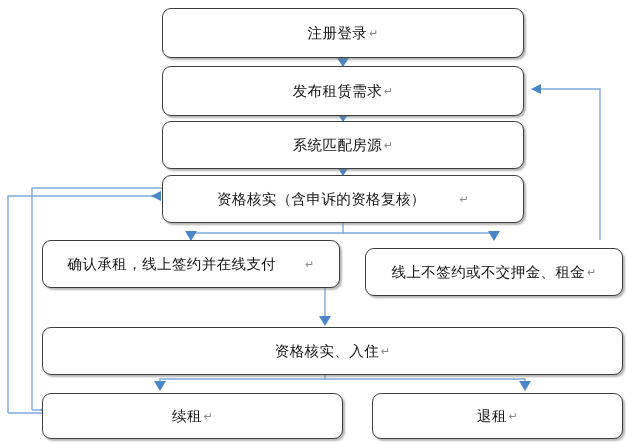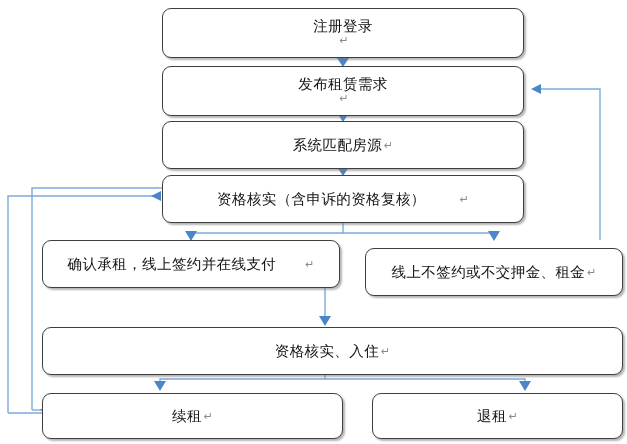--- a/index.html
+++ b/index.html
@@ -117,26 +117,26 @@
         <path d="M 8 413 L 8 196 L 153 196"></path>
         <polygon points="151,196 161,191 161,201" fill="#4a86c8" stroke="none"></polygon>
         <path d="M 8 413 L 110 413"></path>
         <path d="M 32 410 L 42 410"></path>
         <polygon points="40,410 50,405 50,415" fill="#4a86c8" stroke="none"></polygon>
       </g>
 
     </g>
   </svg>
 
-  <div class="node-box" style="left:162px; top:8px; width:362px; height:50px;flex-direction:column;">
+  <div class="node-box" style="left:162px; top:8px; width:362px; height:50px;">
     <span class="node-label">注册登录</span>
       <span class="pilcrow">↵</span>
   </div>
 
-  <div class="node-box" style="left:162px; top:66px; width:362px; height:50px;flex-direction:column;">
+  <div class="node-box" style="left:162px; top:66px; width:362px; height:50px;">
     <span class="node-label">发布租赁需求</span>
       <span class="pilcrow">↵</span>
   </div>
 
   <div class="node-box" style="left:162px; top:121px; width:362px; height:48px;">
     <span class="node-label">系统匹配房源</span>
       <span class="pilcrow">↵</span>
   </div>
 
   <div class="node-box" style="left:162px; top:175px; width:362px; height:48px;gap:32px;">

